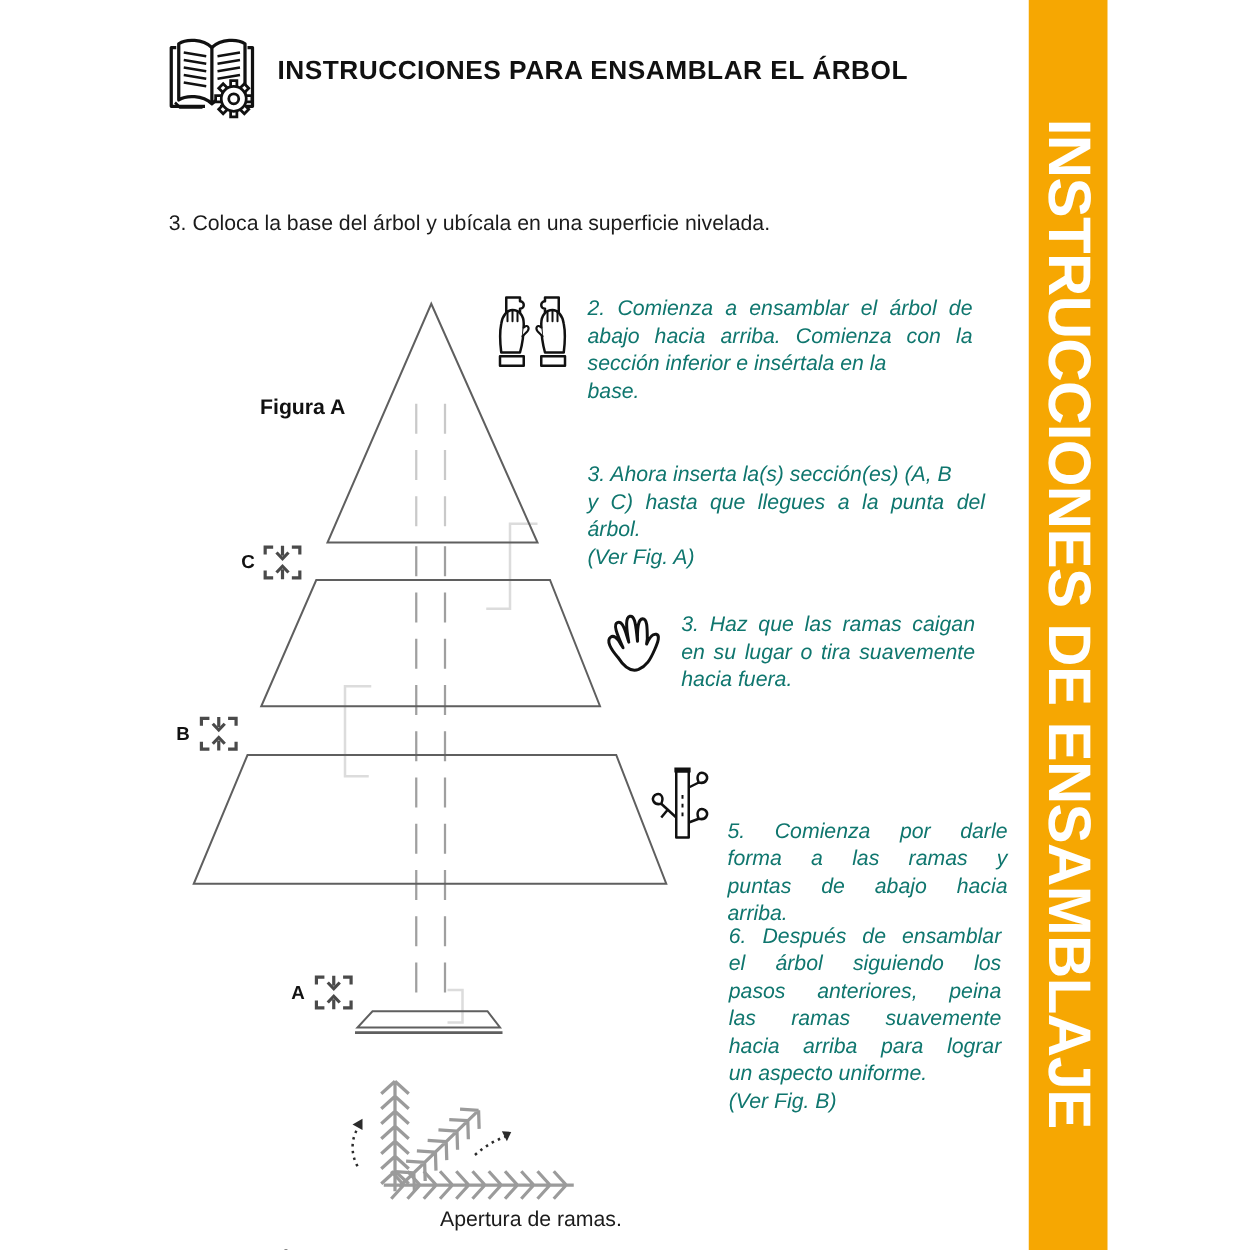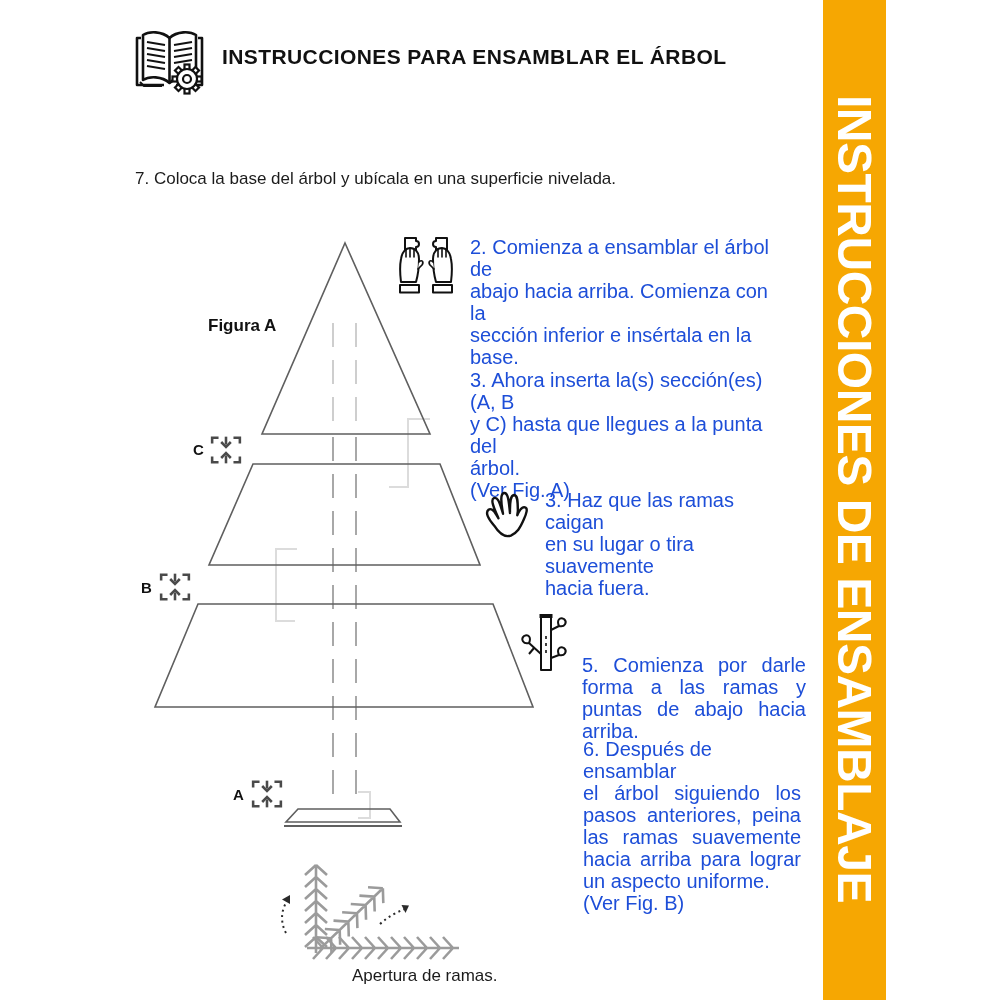--- a/index.html
+++ b/index.html
@@ -10,21 +10,21 @@
     -webkit-font-smoothing:antialiased;
   }
   .abs{position:absolute;}
   .title{
     left:222px;top:45px;font-size:21px;font-weight:bold;letter-spacing:.4px;
     white-space:nowrap;color:#111;
   }
   .txt{font-size:17px;line-height:25px;color:#1b1b1b;}
   .intro{left:135px;top:103px;width:680px;}
   .step1{left:135px;top:166px;width:680px;}
-  .stepblock{font-size:20px;color:#1d4ed8;}
+  .stepblock{font-size:17px;color:#0f766e;font-style:italic;}
   .stepblock .tline{line-height:22px;}
   .tline{text-align:left;}
   .jl{text-align-last:justify;}
   .s2{left:470px;top:236px;width:308px;}
   .s3{left:470px;top:369px;width:318px;}
   .s4{left:545px;top:489px;width:235px;}
   .s5{left:582px;top:618px;width:224px;margin-top:36px;}
   .s6{left:583px;top:738px;width:218px;}
   .lbl{font-size:17px;font-weight:bold;color:#111;white-space:nowrap;}
   .figA{left:208px;top:316px;text-align:center;}
@@ -113,21 +113,21 @@
         <rect x="-2.5" y="8.5" width="5" height="6" transform="rotate(45)"></rect>
         <rect x="-14.5" y="-2.5" width="6" height="5" transform="rotate(45)"></rect>
         <rect x="8.5" y="-2.5" width="6" height="5" transform="rotate(45)"></rect>
       </g>
       <circle r="10"></circle>
       <circle r="4"></circle>
     </g>
   </svg>
   <div class="abs title">INSTRUCCIONES PARA ENSAMBLAR EL ÁRBOL</div>
 
-  <div class="abs step1 txt">7. Coloca la base del árbol y ubícala en una superficie nivelada.</div>
+  <div class="abs step1 txt">3. Coloca la base del árbol y ubícala en una superficie nivelada.</div>
 
   <svg class="abs" style="left:0;top:0" width="600" height="1000" viewBox="0 0 600 1000">
 
     <g stroke="#dcdcdc" stroke-width="2" fill="none">
       <path d="M430,419 H408 V487 H389"></path>
       <path d="M297,549 H276 V621 H295"></path>
       <path d="M358,792 H370 V818 H358"></path>
     </g>
 
     <g fill="none" stroke-width="1.8">

